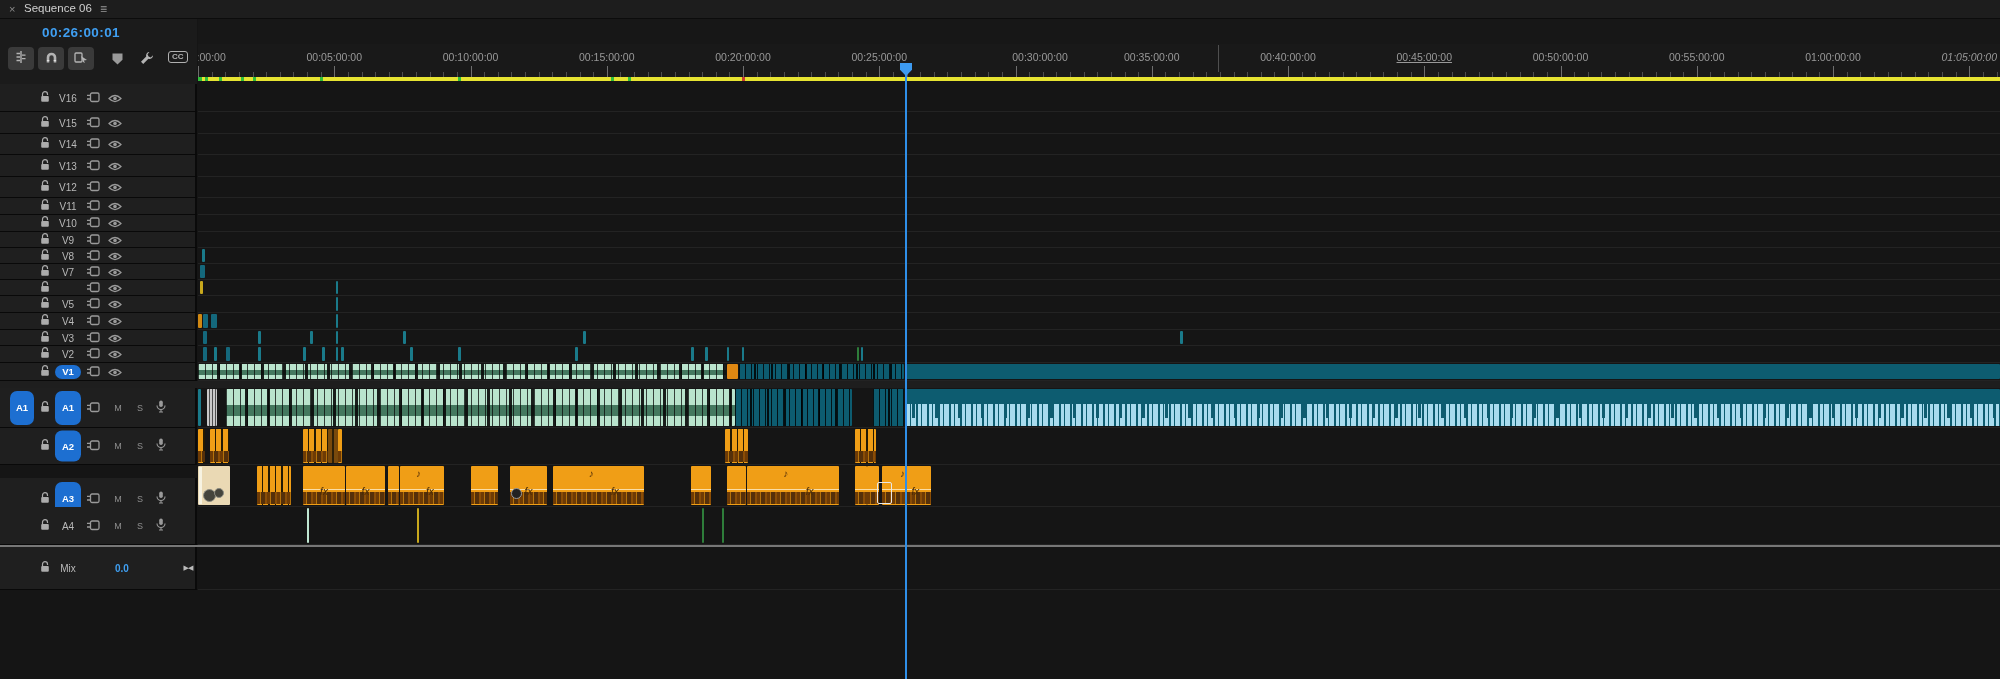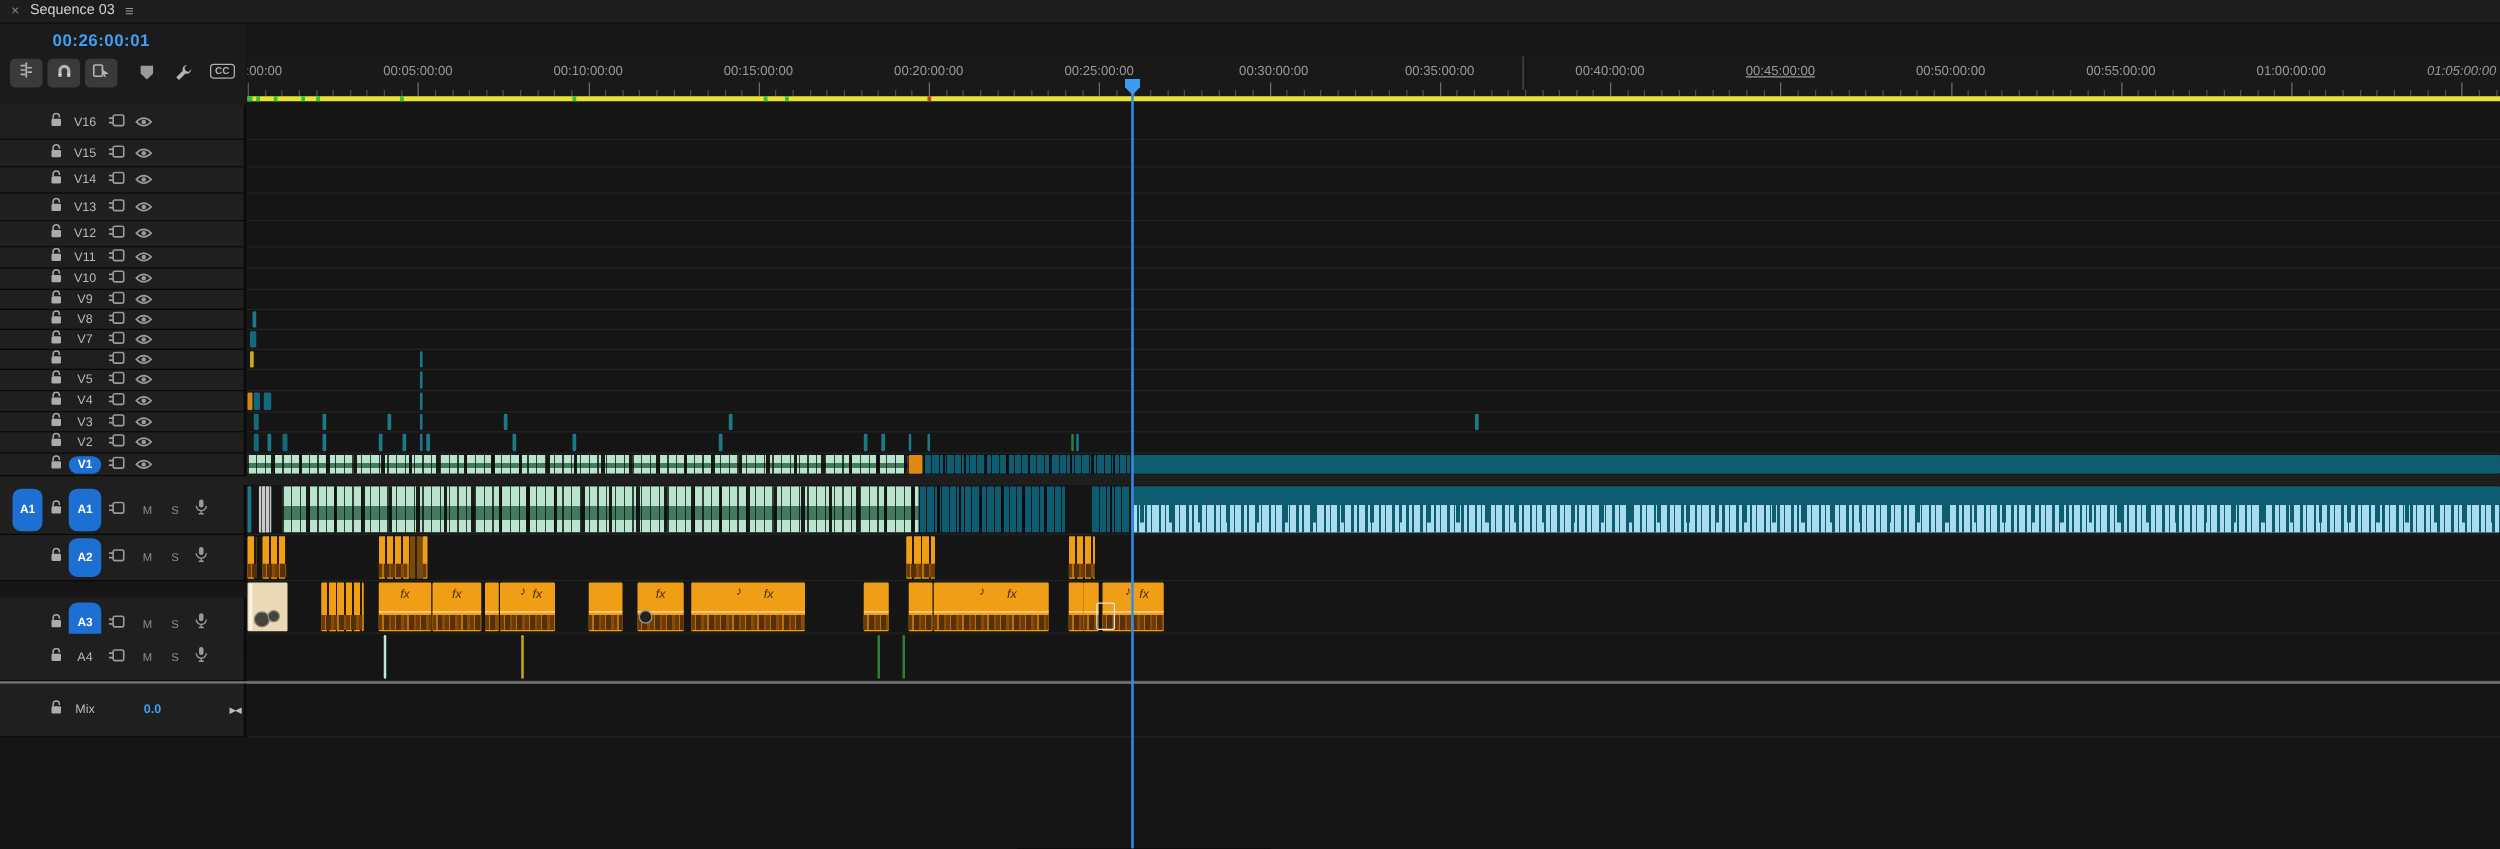--- a/index.html
+++ b/index.html
@@ -70,37 +70,37 @@
   .bc1{position:absolute;left:5px;bottom:3px;width:11px;height:11px;border-radius:50%;background:#44443c;border:1px solid #8a8a80;}
   .bc2{position:absolute;left:16px;bottom:7px;width:8px;height:8px;border-radius:50%;background:#44443c;border:1px solid #8a8a80;}
   .gray-clip{background:repeating-linear-gradient(90deg,#c9c9c9 0 2px,#4e4e4e 2px 3px);}
   .tick-teal{background:#1a7a8a;}
   .tick-green{background:#2e7d3a;}
   .tick-yellow{background:#c8a81c;}
   .tick-orange{background:#d08812;}
   .tick-mint{background:#bfe6d2;}
   .teal{background:#14687c;}
   .bnote{position:absolute;top:2px;transform:translateX(-50%);font-size:10px;color:#55300a;}
-  .bfx{position:absolute;top:4px;transform:translateX(-50%);font-size:10px;font-style:italic;color:#4a2c06;text-align:center;}
+  .bfx{position:absolute;top:20px;transform:translateX(-50%);font-size:10px;font-style:italic;color:#4a2c06;text-align:center;}
   .fxcircle{position:absolute;left:1px;bottom:6px;width:9px;height:9px;border-radius:50%;background:#222;border:1px solid #999;}
   .selbox{position:absolute;left:-5px;bottom:1px;width:13px;height:20px;border:1.5px solid #e8e8e8;border-radius:2px;}
   
   #playhead-line{position:absolute;top:64px;width:1.5px;height:615px;background:var(--playhead);}
   #playhead-marker{position:absolute;top:63px;width:12px;height:13px;background:#3d9af0;
      clip-path:polygon(0 0,100% 0,100% 52%,50% 100%,0 52%);}
   .bowtie{position:absolute;top:50%;transform:translate(-50%,-50%);font-size:7px;letter-spacing:-1px;color:#bbb;}
   .mixval{position:absolute;top:50%;transform:translateY(-50%);font-size:10px;font-weight:700;}
 </style>
 </head>
 <body>
 
 <div id="app">
   <div id="tabbar">
     <span id="tabclose">×</span>
-    <span id="tabtitle">Sequence 03</span>
+    <span id="tabtitle">Sequence 06</span>
     <span id="tabmenu">≡</span>
   </div>
   <div id="lefttop">
     <div id="timecode" style="color: rgb(63, 159, 242);">00:26:00:01</div>
     <div id="toolbar">
         <div class="tbtn" style="left: 8px;">
           <span><svg width="14" height="14" viewBox="0 0 14 14">
               <path d="M7 1v12" stroke="#b4b4b4" stroke-width="1.4"></path>
               <path d="M2.5 3.5h3.5M2.5 7h3.5M2.5 10.5h3.5M8 5.2h3.5M8 8.7h3.5" stroke="#b4b4b4" stroke-width="1.3"></path>
             </svg></span>
@@ -259,21 +259,21 @@
       <div class="rlabel" style="left: 136.25px;">00:05:00:00</div>
       <div class="tick major" style="left: 272.5px;"></div>
       <div class="rlabel" style="left: 272.5px;">00:10:00:00</div>
       <div class="tick major" style="left: 408.75px;"></div>
       <div class="rlabel" style="left: 408.75px;">00:15:00:00</div>
       <div class="tick major" style="left: 545px;"></div>
       <div class="rlabel" style="left: 545px;">00:20:00:00</div>
       <div class="tick major" style="left: 681.25px;"></div>
       <div class="rlabel" style="left: 681.25px;">00:25:00:00</div>
       <div class="tick major" style="left: 817.5px;"></div>
-      <div class="rlabel" style="left: 821px;">00:30:00:00</div>
+      <div class="rlabel" style="left: 842px;">00:30:00:00</div>
       <div class="tick major" style="left: 953.75px;"></div>
       <div class="rlabel" style="left: 953.75px;">00:35:00:00</div>
       <div class="tick major" style="left: 1090px;"></div>
       <div class="rlabel" style="left: 1090px;">00:40:00:00</div>
       <div class="tick major" style="left: 1226.25px;"></div>
       <div class="rlabel" style="left: 1226.25px; text-decoration: underline;">00:45:00:00</div>
       <div class="tick major" style="left: 1362.5px;"></div>
       <div class="rlabel" style="left: 1362.5px;">00:50:00:00</div>
       <div class="tick major" style="left: 1498.75px;"></div>
       <div class="rlabel" style="left: 1498.75px;">00:55:00:00</div>

